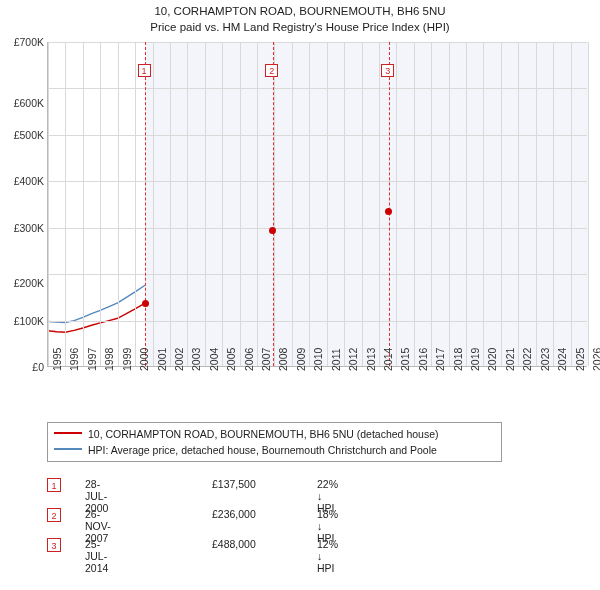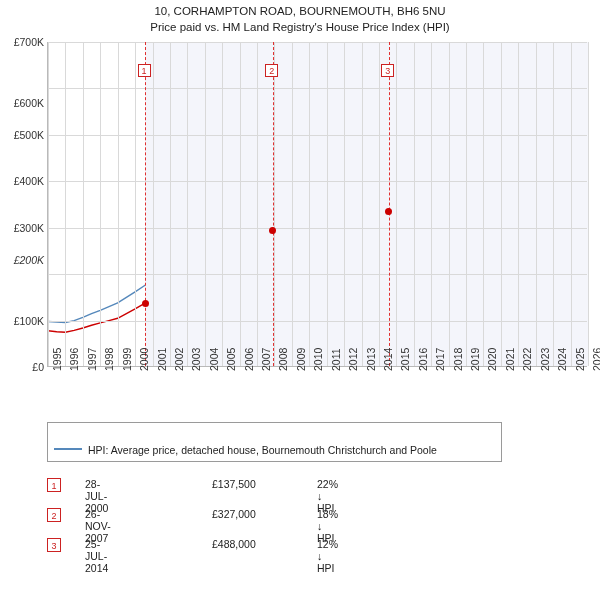--- a/index.html
+++ b/index.html
@@ -167,21 +167,21 @@
 </head>
 <body>
 
 <div id="root">
   <div class="title l1">10, CORHAMPTON ROAD, BOURNEMOUTH, BH6 5NU</div>
   <div class="title l2">Price paid vs. HM Land Registry's House Price Index (HPI)</div>
 
   <div id="yaxis-labels">
       <div class="ylab" style="top: 361px;">£0</div>
       <div class="ylab" style="top: 314.571px;">£100K</div>
-      <div class="ylab" style="top: 254px; font-style: italic;">£200K</div>
+      <div class="ylab" style="top: 277px;">£200K</div>
       <div class="ylab" style="top: 221.714px;">£300K</div>
       <div class="ylab" style="top: 175.286px;">£400K</div>
       <div class="ylab" style="top: 128.857px;">£500K</div>
       <div class="ylab" style="top: 97px;">£600K</div>
       <div class="ylab" style="top: 36px;">£700K</div>
     </div>
   <div id="plot">
     <div id="bands">
         <div class="band" style="left: 97.0258px; width: 127.684px;"></div>
         <div class="band" style="left: 224.71px; width: 116.013px;"></div>
@@ -277,33 +277,34 @@
       <div class="xlab" style="left: 573.581px; top: 371px;">2025</div>
       <div class="xlab" style="left: 591px; top: 371px;">2026</div>
     </div>
   <div id="boxes">
       <div class="marker-box" style="left: 137.526px; top: 64px;">1</div>
       <div class="marker-box" style="left: 265.21px; top: 64px;">2</div>
       <div class="marker-box" style="left: 381.223px; top: 64px;">3</div>
     </div>
 
   <div id="legend">
+    <div class="legend-row r1"><span class="legend-swatch"></span><span>10, CORHAMPTON ROAD, BOURNEMOUTH, BH6 5NU (detached house)</span></div>
     <div class="legend-row r2"><span class="legend-swatch hpi"></span><span>HPI: Average price, detached house, Bournemouth Christchurch and Poole</span></div>
   </div>
 
   <div class="tbl-row" style="top:478px;">
     <span class="tbl-num">1</span>
     <span class="tbl-date">28-JUL-2000</span>
     <span class="tbl-price">£137,500</span>
     <span class="tbl-hpi">22% ↓ HPI</span>
   </div>
   <div class="tbl-row" style="top:508px;">
     <span class="tbl-num">2</span>
     <span class="tbl-date">26-NOV-2007</span>
-    <span class="tbl-price">£327,000</span>
+    <span class="tbl-price">£236,000</span>
     <span class="tbl-hpi">18% ↓ HPI</span>
   </div>
   <div class="tbl-row" style="top:538px;">
     <span class="tbl-num">3</span>
     <span class="tbl-date">25-JUL-2014</span>
     <span class="tbl-price">£488,000</span>
     <span class="tbl-hpi">12% ↓ HPI</span>
   </div>
 
 </div>

